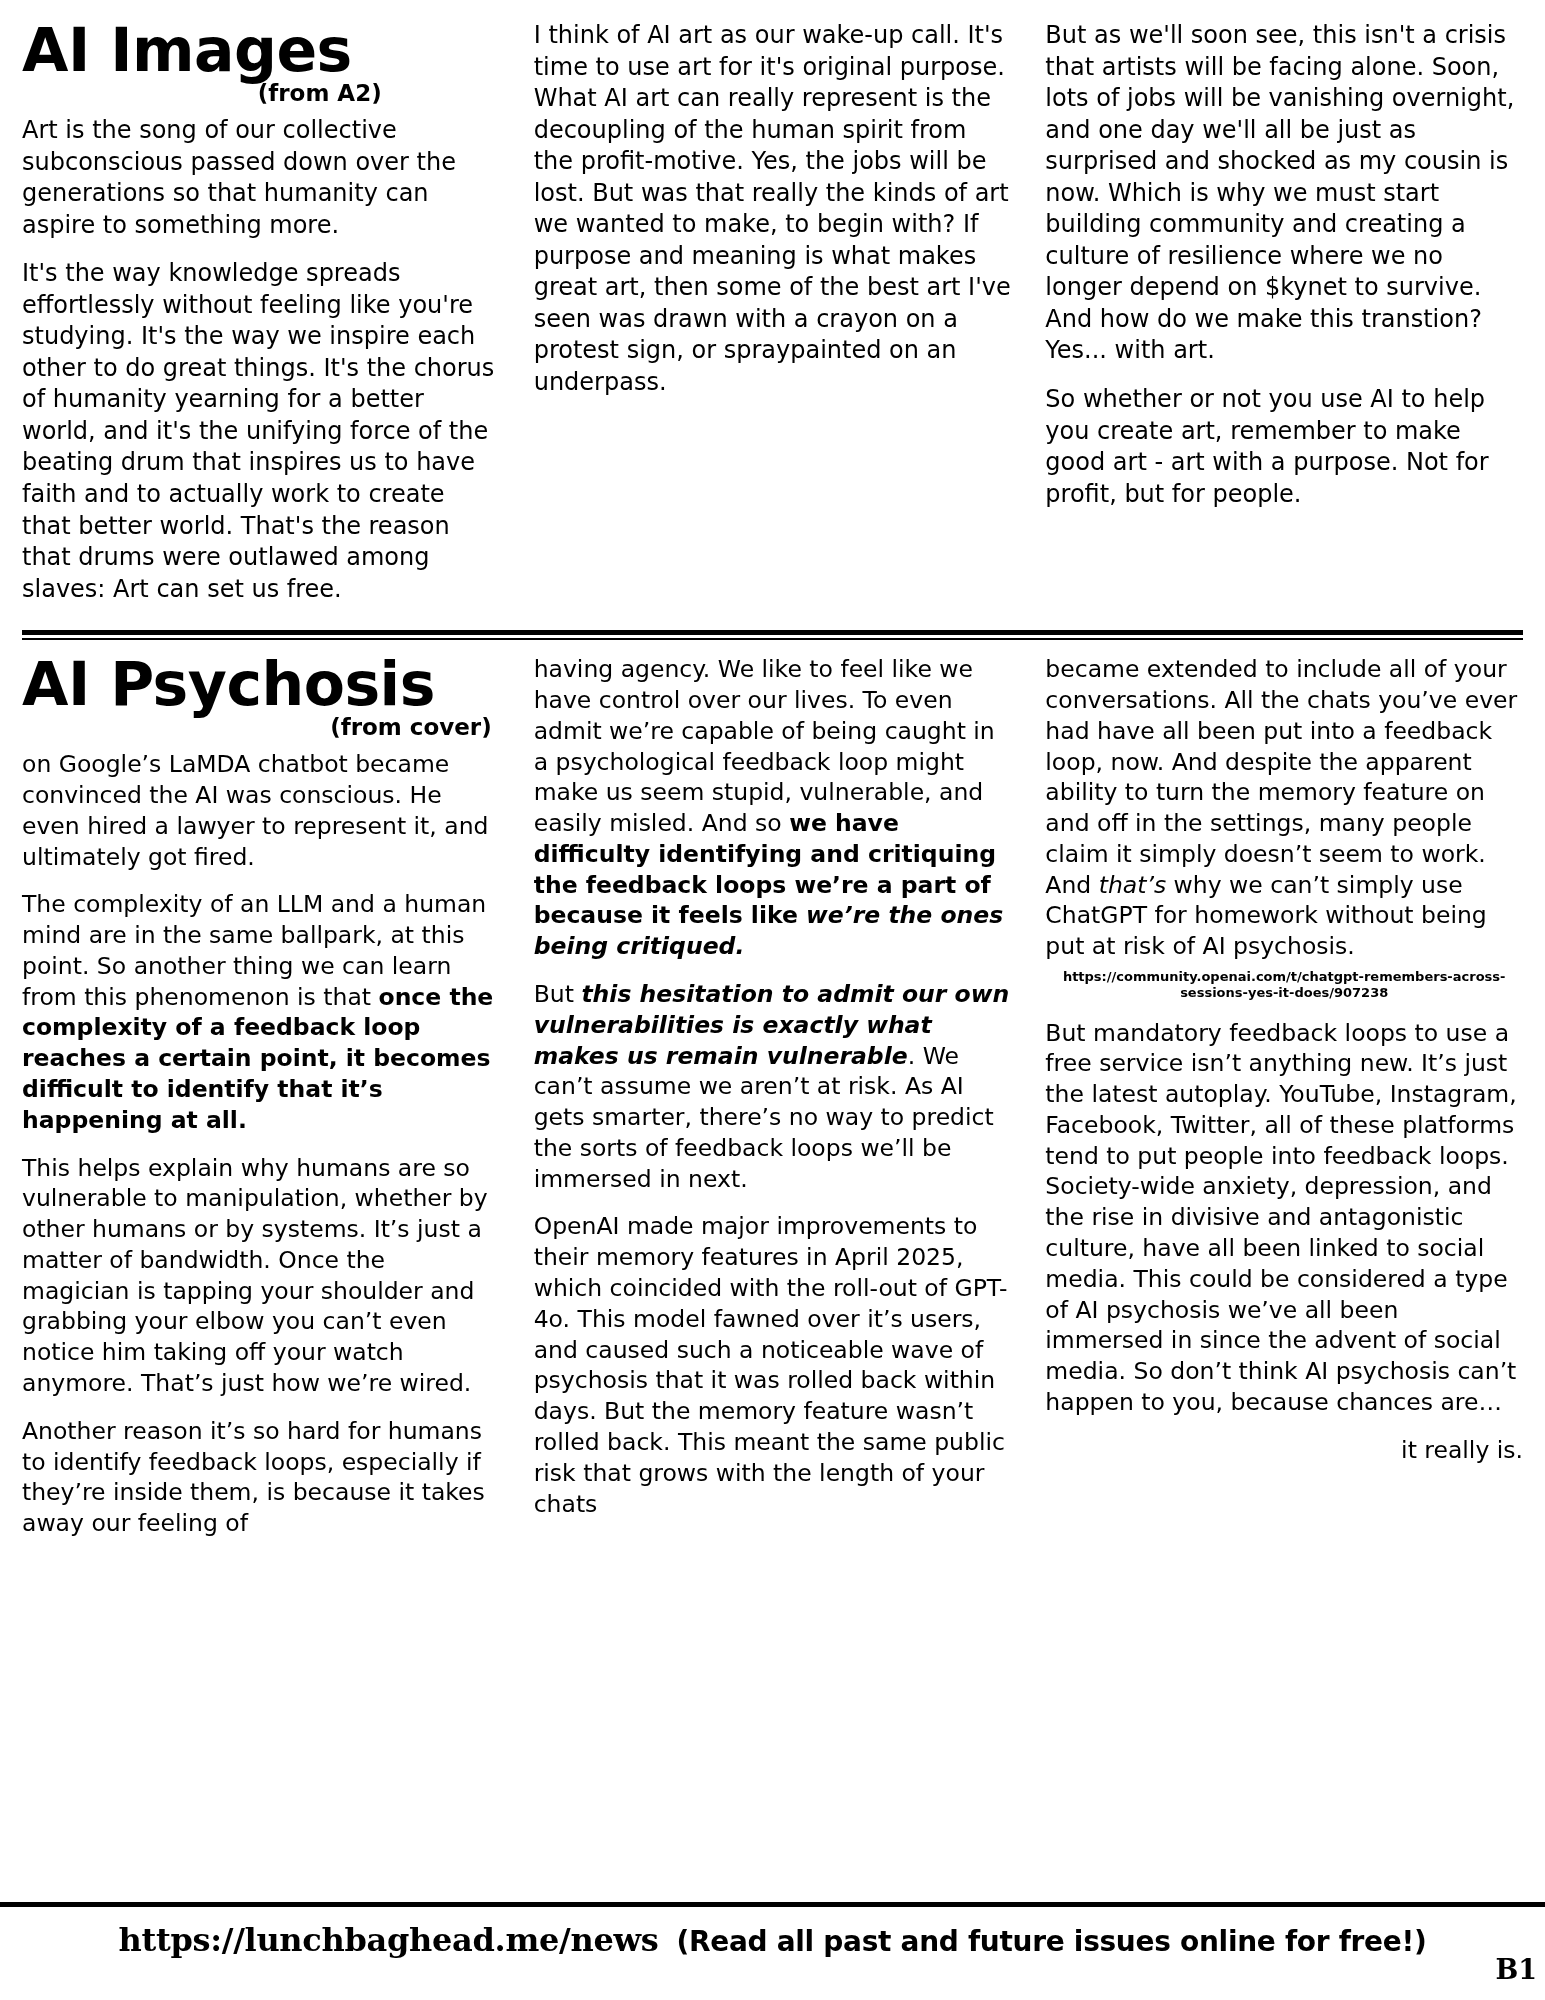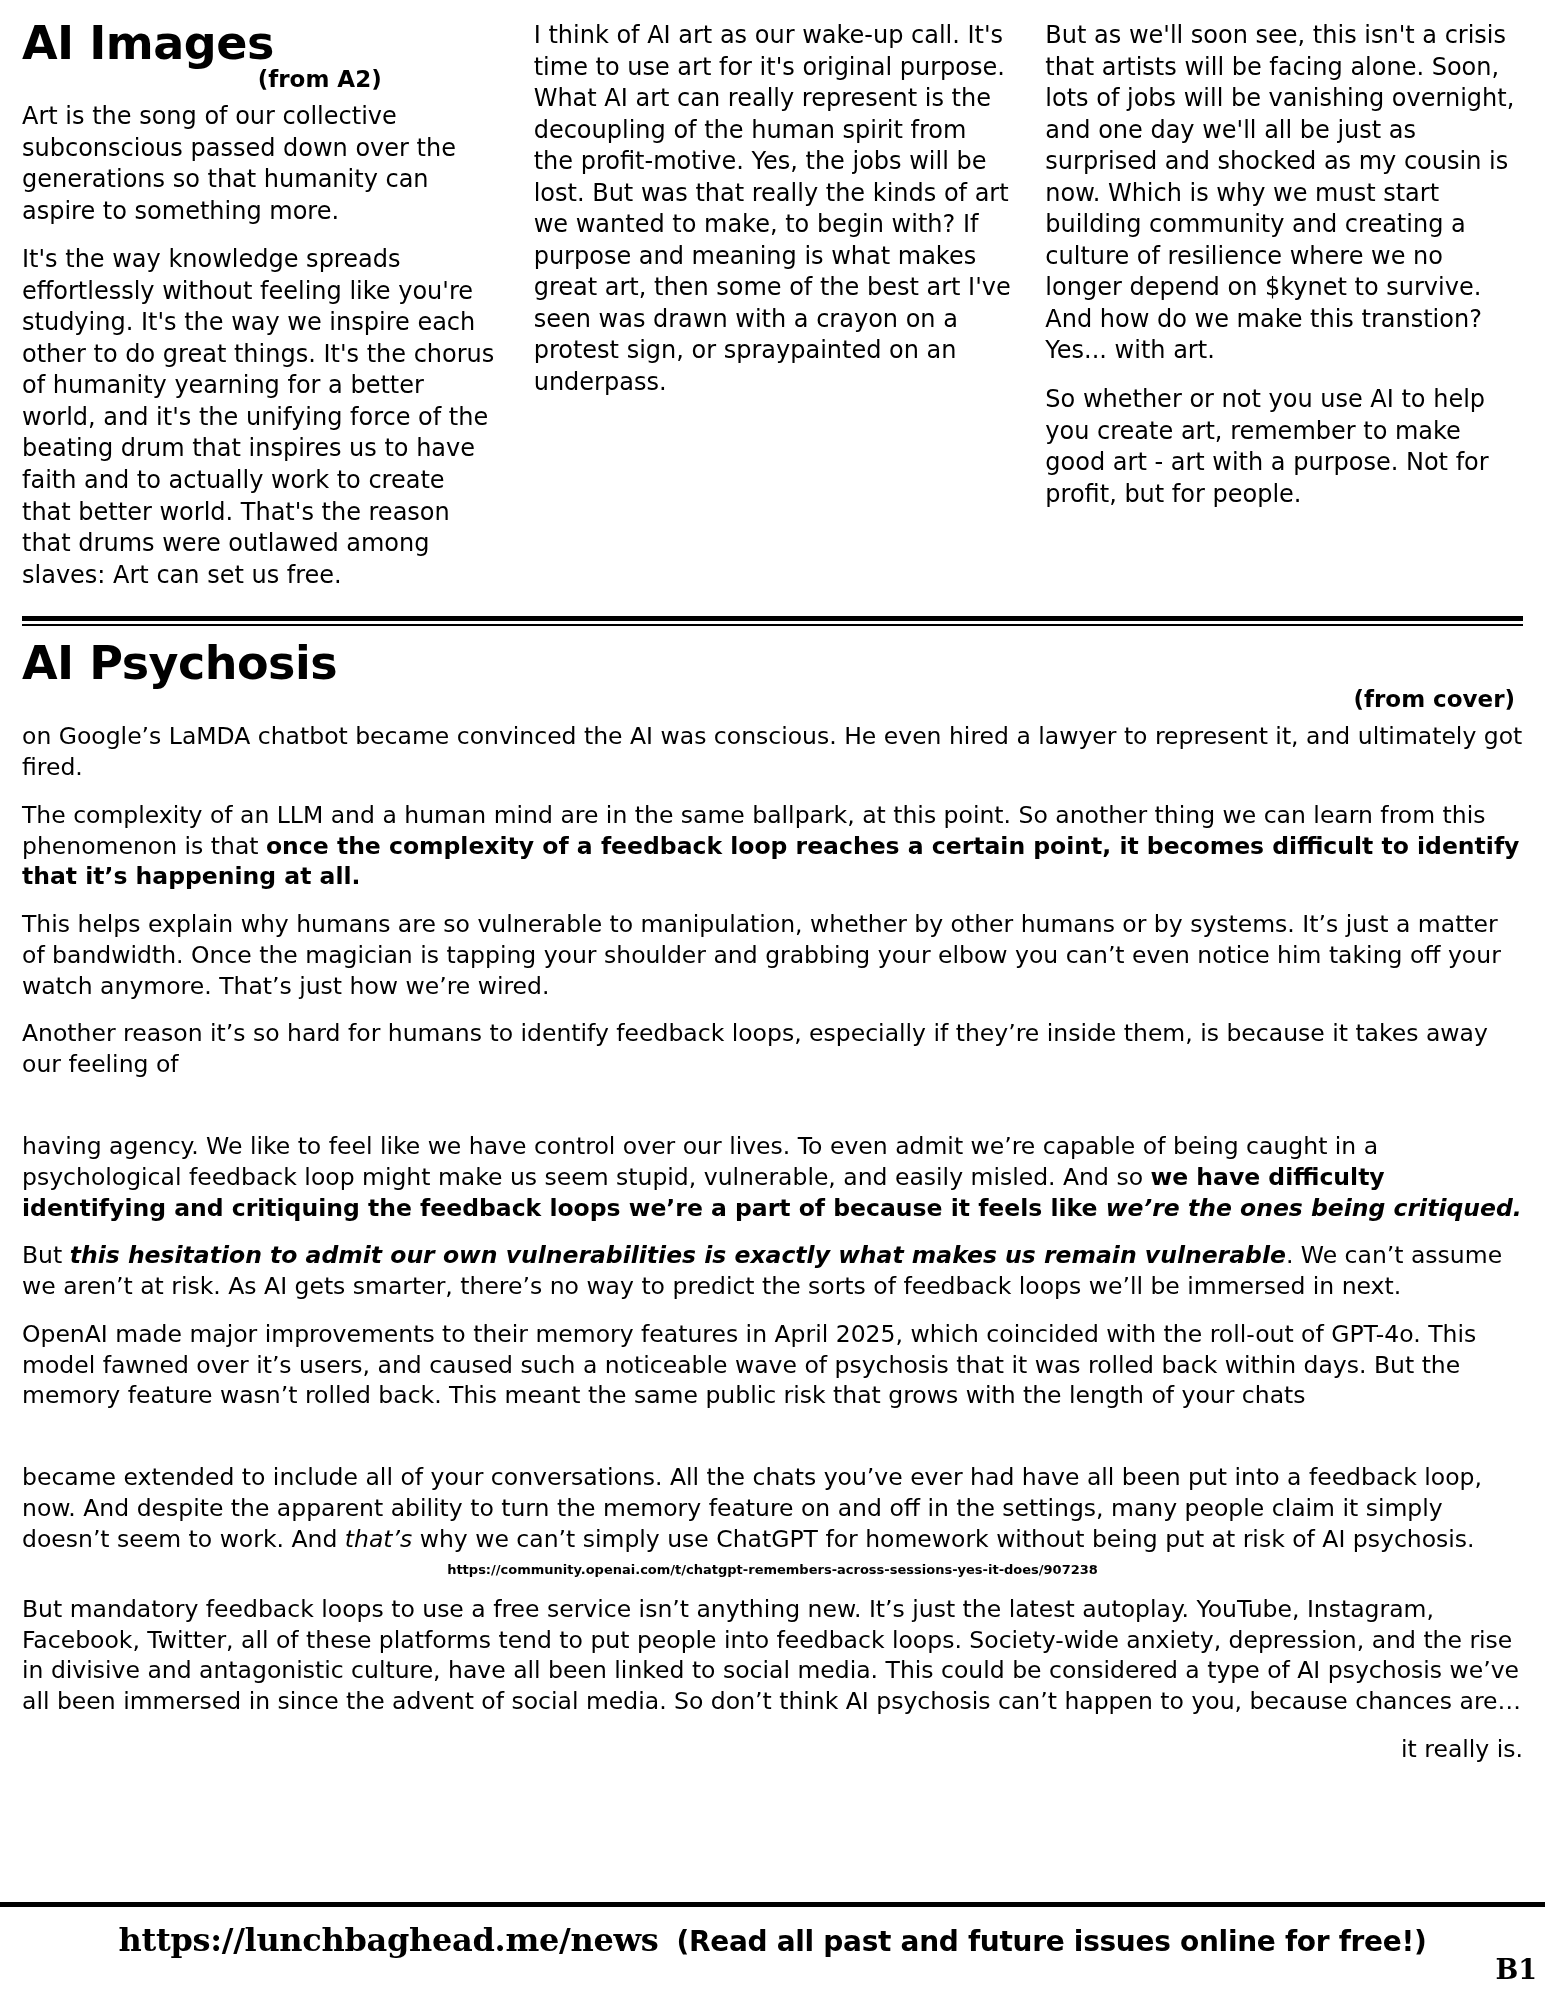--- a/index.html
+++ b/index.html
@@ -40,21 +40,21 @@
   }
 
   
   .headline-wrap {
     position: relative;
     margin-bottom: 4px;
   }
   h1 {
     font-family: "DejaVu Sans", sans-serif;
     font-weight: bold;
-    font-size: 46px;
+    font-size: 60px;
     line-height: 1.0;
     margin: 0;
     letter-spacing: -0.5px;
   }
   .fromline {
     font-size: 23px;
     font-weight: bold;
     margin: 2px 0 10px 0;
     text-align: right;
     padding-right: 8px;
@@ -87,21 +87,21 @@
     border: 0;
     border-top: 2.5px solid #000;
     margin: 3px 0 14px 0;
   }
 
   
   #article-ai-images { margin-top: 2px; }
   #article-ai-images p { font-size: 24px; line-height: 1.315; }
 
   
-  #article-ai-psychosis { margin-top: 2px; flex-direction: column; }
+  #article-ai-psychosis { margin-top: 2px; }
   #article-ai-psychosis p { font-size: 23.5px; line-height: 1.31; }
 
   
   .footer {
     position: absolute;
     left: 0;
     right: 0;
     bottom: 0;
     height: 98px;
   }

